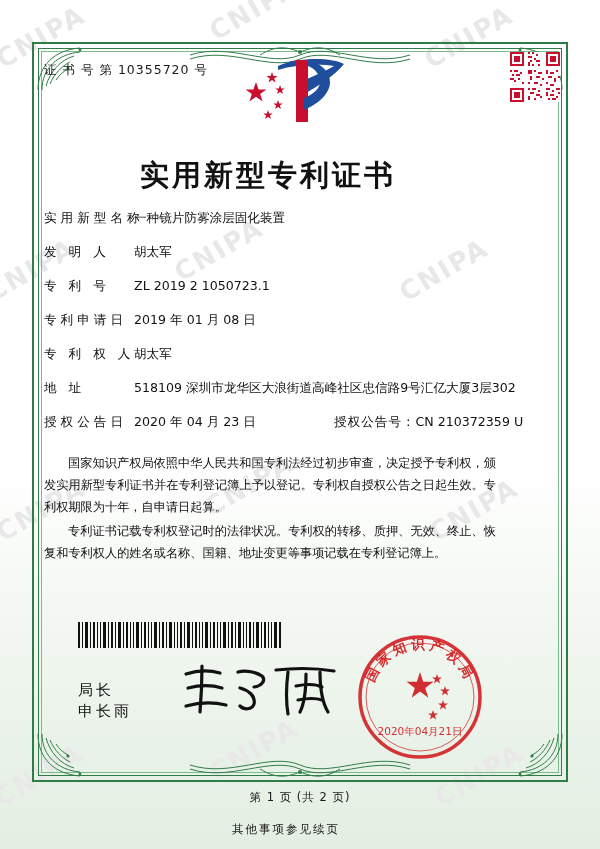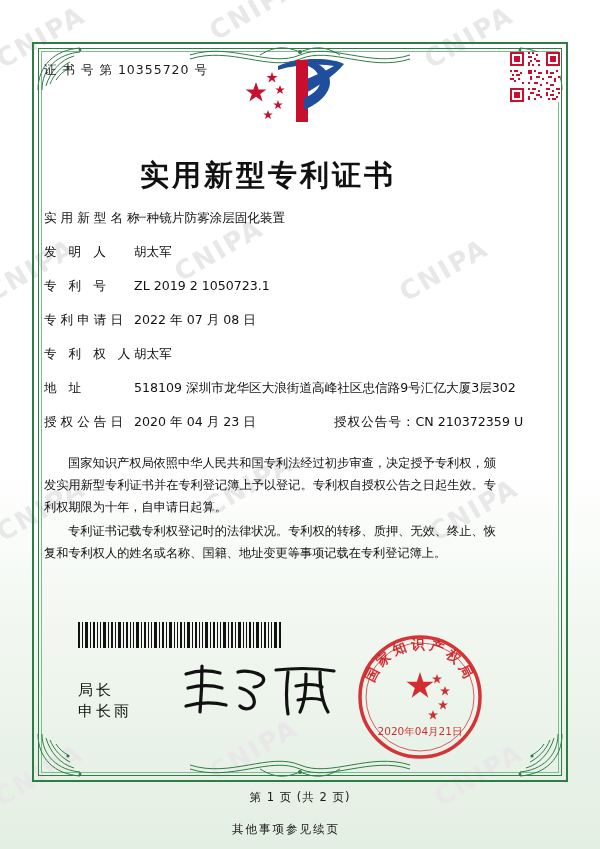--- a/index.html
+++ b/index.html
@@ -340,21 +340,21 @@
     <div class="field">
       <span class="f-label">发  明  人</span>
       <span class="f-value">胡太军</span>
     </div>
     <div class="field">
       <span class="f-label">专  利  号</span>
       <span class="f-value">ZL 2019 2 1050723.1</span>
     </div>
     <div class="field">
       <span class="f-label">专利申请日</span>
-      <span class="f-value">2022 年 07 月 08 日</span>
+      <span class="f-value">2019 年 01 月 08 日</span>
     </div>
     <div class="field">
       <span class="f-label">专 利 权 人</span>
       <span class="f-value">胡太军</span>
     </div>
     <div class="field">
       <span class="f-label">地      址</span>
       <span class="f-value">518109 深圳市龙华区大浪街道高峰社区忠信路9号汇亿大厦3层302</span>
     </div>
     <div class="field">

